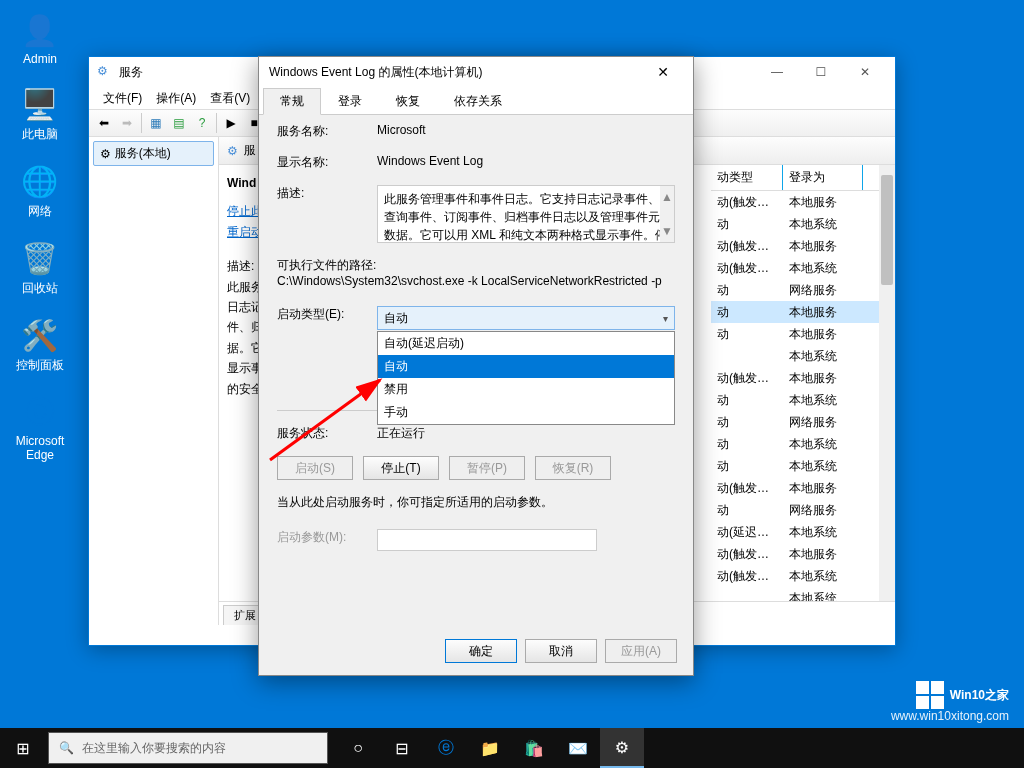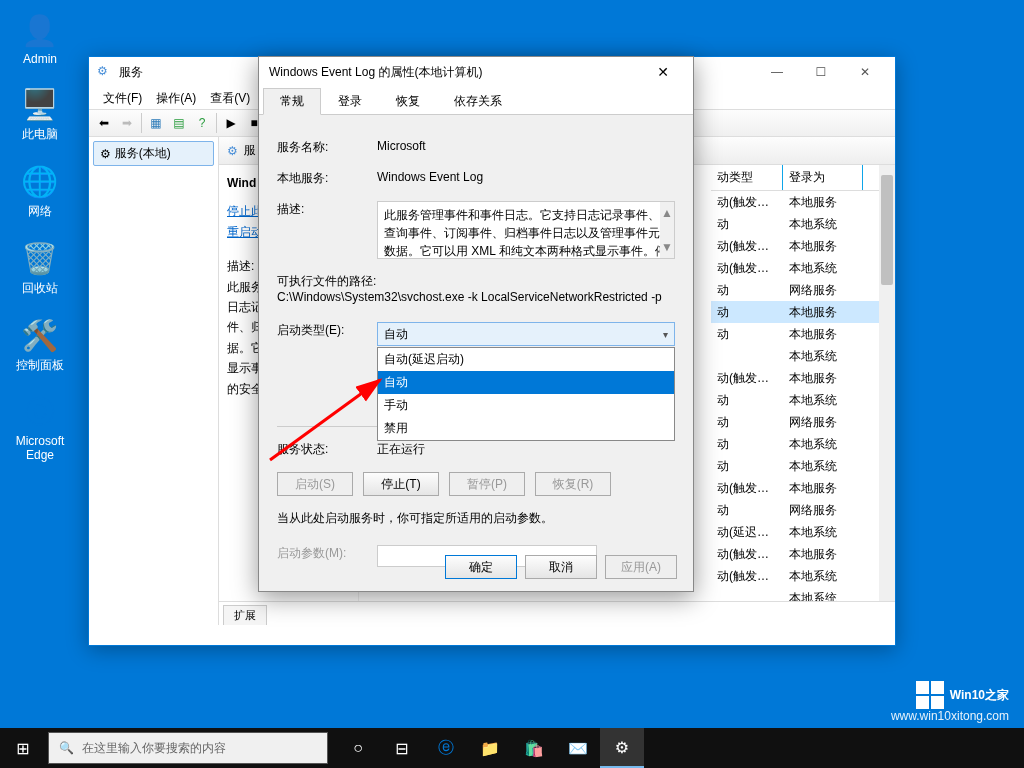--- a/index.html
+++ b/index.html
@@ -44,28 +44,28 @@
 .svc-rows{}
 .svc-row{display:flex;height:22px;align-items:center;margin-left:352px}
 .svc-row .col{padding:2px 6px;font-size:12px;white-space:nowrap;overflow:hidden}
 .svc-row.sel{background:#cce8ff}
 .c1{width:72px}.c2{width:80px}
 .svc-tabs{height:24px;border-top:1px solid #ddd;display:flex;align-items:end;padding:0 4px}
 .svc-tabs .tab{border:1px solid #ccc;border-bottom:none;padding:2px 10px;font-size:11px;background:#f5f5f5;margin-right:2px}
 .svc-scroll{position:absolute;right:0;top:0;bottom:0;width:16px;background:#f0f0f0}
 .svc-scroll .thumb{position:absolute;left:2px;right:2px;top:10px;height:110px;background:#c0c0c0;border-radius:2px}
 
-.prop-dialog{position:absolute;top:56px;left:258px;width:436px;height:536px;background:#f0f0f0;border:1px solid #888;box-shadow:0 6px 24px rgba(0,0,0,.4)}
+.prop-dialog{position:absolute;top:56px;left:258px;width:436px;height:620px;background:#f0f0f0;border:1px solid #888;box-shadow:0 6px 24px rgba(0,0,0,.4)}
 .prop-title{height:30px;background:#fff;display:flex;align-items:center;padding:0 10px;font-size:12px}
 .prop-title .spacer{flex:1}
 .prop-title .x{width:40px;height:30px;display:flex;align-items:center;justify-content:center;font-size:14px}
 .prop-tabs{display:flex;background:#fff;padding:0 4px;border-bottom:1px solid #ccc}
 .prop-tabs .pt{padding:4px 16px;font-size:12px;border:1px solid transparent;position:relative;top:1px}
 .prop-tabs .pt.active{background:#f0f0f0;border:1px solid #ccc;border-bottom:1px solid #f0f0f0}
-.prop-body{padding:24px 18px;font-size:12px}
+.prop-body{padding:8px 18px;font-size:12px}
 .prow{display:flex;margin-bottom:14px;align-items:flex-start}
 .prow .lbl{width:100px;flex-shrink:0}
 .prow .val{flex:1}
 .desc-box{border:1px solid #ccc;background:#fff;padding:4px 6px;height:58px;overflow:hidden;line-height:1.5;position:relative}
 .desc-box .sbar{position:absolute;right:0;top:0;bottom:0;width:14px;background:#f0f0f0;display:flex;flex-direction:column;justify-content:space-between;align-items:center;padding:2px 0;font-size:9px;color:#888}
 .combo{height:24px;border:1px solid #7eb4ea;background:#fff;display:flex;align-items:center;padding:0 6px;position:relative;background:#e5f1fb}
 .combo .arrow{margin-left:auto;font-size:10px;color:#555}
 .dropdown{position:absolute;top:24px;left:-1px;right:-1px;background:#fff;border:1px solid #888;z-index:10}
 .dropdown .opt{padding:3px 6px}
 .dropdown .opt.hl{background:#0078d7;color:#fff}
@@ -267,21 +267,21 @@
     <div class="pt">登录</div>
     <div class="pt">恢复</div>
     <div class="pt">依存关系</div>
   </div>
   <div class="prop-body">
     <div class="prow">
       <div class="lbl">服务名称:</div>
       <div class="val">Microsoft</div>
     </div>
     <div class="prow">
-      <div class="lbl">本地服务:</div>
+      <div class="lbl">显示名称:</div>
       <div class="val">Windows Event Log</div>
     </div>
     <div class="prow">
       <div class="lbl">描述:</div>
       <div class="val">
         <div class="desc-box">
           <span>此服务管理事件和事件日志。它支持日志记录事件、查询事件、订阅事件、归档事件日志以及管理事件元数据。它可以用 XML 和纯文本两种格式显示事件。停止该</span>
           <div class="sbar">
               <span>▲</span>
               <span>▼</span>
@@ -293,22 +293,22 @@
     <div style="margin-bottom:18px">C:\Windows\System32\svchost.exe -k LocalServiceNetworkRestricted -p</div>
     <div class="prow">
       <div class="lbl">启动类型(E):</div>
       <div class="val">
         <div class="combo">
           <span>自动</span>
           <span class="arrow">▾</span>
           <div class="dropdown">
             <div class="opt">自动(延迟启动)</div>
             <div class="opt hl">自动</div>
+            <div class="opt">禁用</div>
             <div class="opt">手动</div>
-            <div class="opt">禁用</div>
           </div>
         </div>
       </div>
     </div>
     <div style="height:58px"></div>
     <div class="hr"></div>
     <div class="prow">
       <div class="lbl">服务状态:</div>
       <div class="val">正在运行</div>
     </div>

